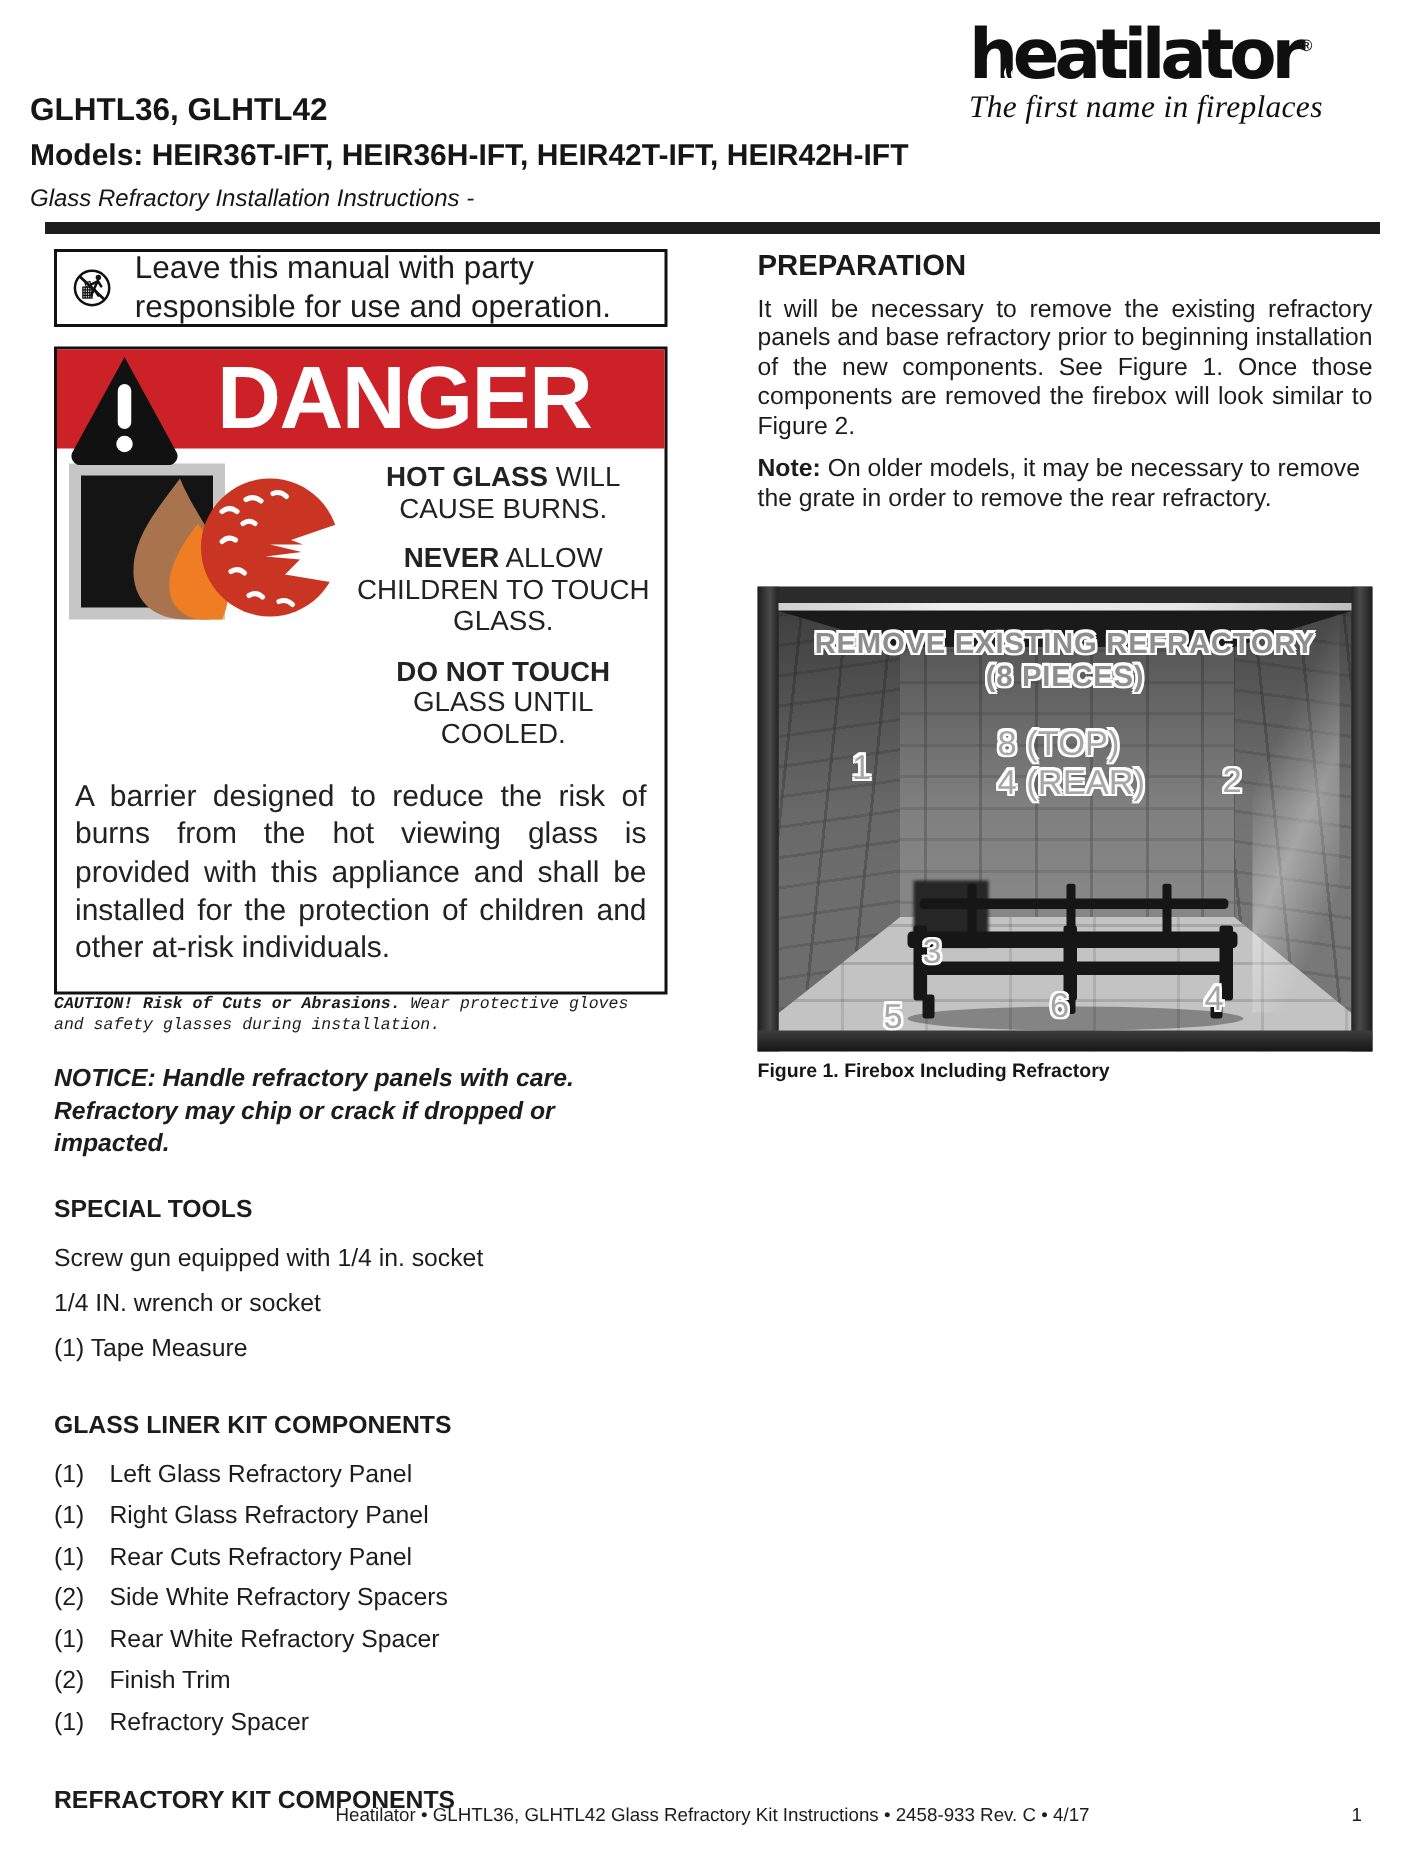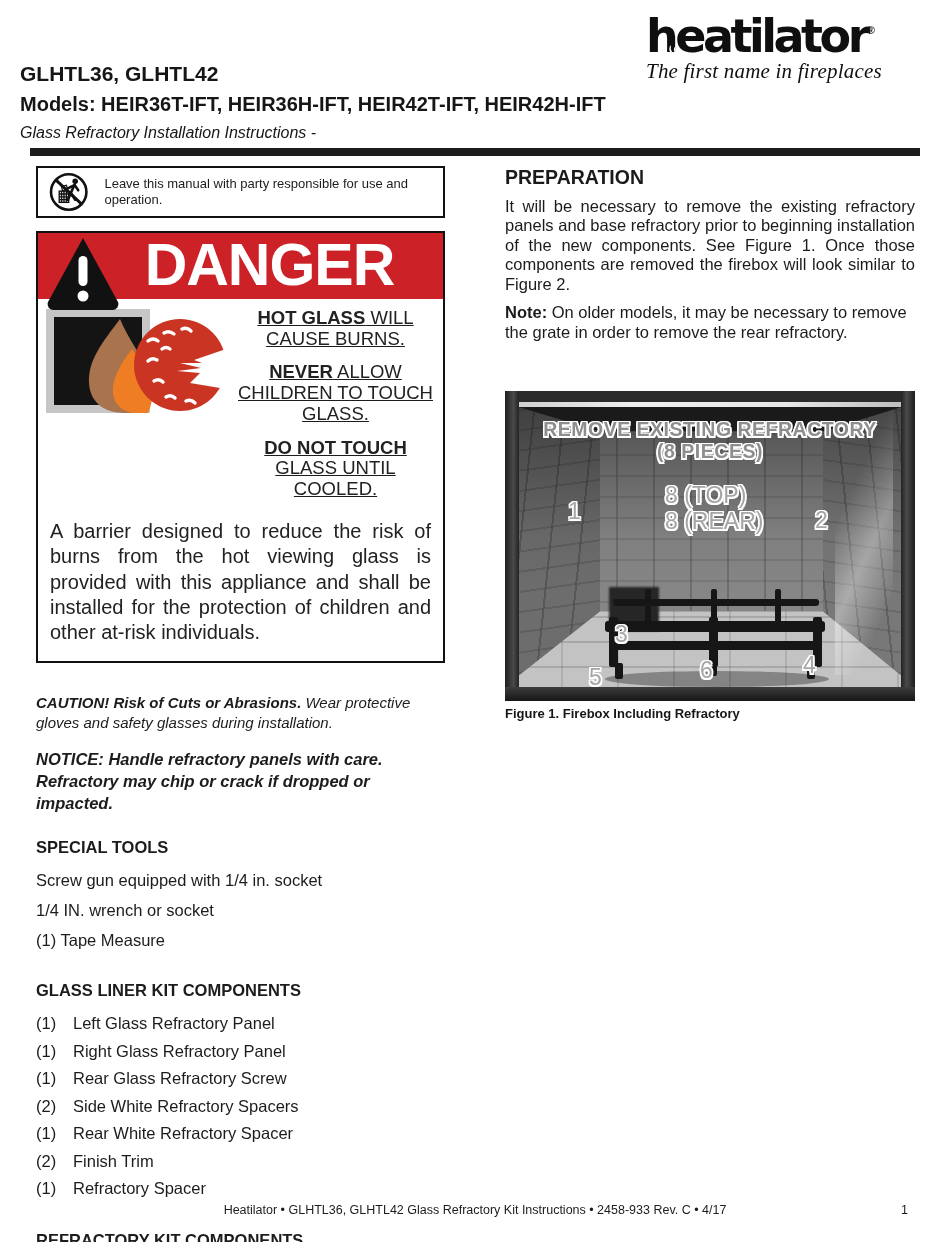--- a/index.html
+++ b/index.html
@@ -30,43 +30,43 @@
 
   
   .col-left  { position:absolute; top:166px; left:36px;  width:409px; }
   .col-right { position:absolute; top:166px; left:505px; width:410px; }
 
   
   .keep-box {
     border:2.5px solid #111; height:52px; display:flex; align-items:center;
     gap:15px; padding:3px 10px;
   }
-  .keep-text { font-size:13px; line-height:1.25; color:#1c1c1c; }
+  .keep-text { font-size:21px; line-height:1.25; color:#1c1c1c; }
 
   
   .danger-box { border:2.5px solid #111; margin-top:13px; }
   .danger-banner { position:relative; background:#cb2127; height:66px; }
   .danger-tri { position:absolute; left:6px; top:3px; }
   .danger-word {
     text-align:center; color:#fff; font-weight:bold; font-size:59px;
     line-height:64px; letter-spacing:-1px; padding-left:58px;
     font-family:"Liberation Sans", sans-serif;
   }
-  .danger-content { display:flex; padding:6px 4px 0 6px;text-decoration:underline; }
+  .danger-content { display:flex; padding:6px 4px 0 6px; }
   .flame-art { width:183px; flex:none; }
   .warnings { width:207px; margin-left:auto; text-align:center; font-size:18.5px;
               line-height:1.12; color:#222; padding-top:3px; }
   .warning { margin-bottom:13px; }
   .warning b { font-weight:bold; }
   .barrier {
     font-size:20px; line-height:1.27; text-align:justify;
     padding:6px 12px 15px 12px; color:#222;
   }
 
-  .caution { margin-top:30px; font-style:italic; font-size:15px; line-height:1.32; }
+  .caution { margin-top:0; font-style:italic; font-size:11px; line-height:1.32;font-family:Liberation Mono, monospace; }
   .caution b { font-weight:bold; }
   .notice-p { margin-top:17px; font-style:italic; font-weight:bold;
               font-size:16.5px; line-height:1.32; }
 
   .section-head { font-weight:bold; font-size:16.5px; color:#1c1c1c; }
   .tools { margin-top:23px; }
   .tools .section-head { margin-bottom:9px; }
   .tool-line { font-size:16.5px; margin-bottom:7.5px; line-height:1.0; padding-top:6px;}
   .kit { margin-top:33px; }
   .kit .section-head { margin-bottom:8px; }
@@ -240,21 +240,21 @@
       <div class="kit-row">
           <span class="kit-qty">(1)</span>
           <span>Left Glass Refractory Panel</span>
         </div>
       <div class="kit-row">
           <span class="kit-qty">(1)</span>
           <span>Right Glass Refractory Panel</span>
         </div>
       <div class="kit-row">
           <span class="kit-qty">(1)</span>
-          <span>Rear Glass Refractory Screw</span>
+          <span>Rear Cuts Refractory Panel</span>
         </div>
       <div class="kit-row">
           <span class="kit-qty">(2)</span>
           <span>Side White Refractory Spacers</span>
         </div>
       <div class="kit-row">
           <span class="kit-qty">(1)</span>
           <span>Rear White Refractory Spacer</span>
         </div>
       <div class="kit-row">
@@ -309,21 +309,21 @@
           <rect x="112" y="74" width="8" height="13" rx="2"></rect>
           <rect x="210" y="74" width="8" height="16" rx="2"></rect>
         </g>
       </svg>
 
       <div class="fig-title" style="top:27px;">REMOVE EXISTING REFRACTORY</div>
       <div class="fig-title" style="top:49px;">(8 PIECES)</div>
 
       <span class="fig-num" style="left:63px;  top:107px;">1</span>
       <span class="fig-num" style="left:160px; top:91px;">8 (TOP)</span>
-      <span class="fig-num" style="left:160px; top:117px;">8 (REAR)</span>
+      <span class="fig-num" style="left:160px; top:117px;">4 (REAR)</span>
       <span class="fig-num" style="left:310px; top:116px;">2</span>
       <span class="fig-num" style="left:110px; top:230px;">3</span>
       <span class="fig-num" style="left:84px;  top:273px;">5</span>
       <span class="fig-num" style="left:195px; top:266px;">6</span>
       <span class="fig-num" style="left:298px; top:261px;">4</span>
     </div>
 
     <div class="fig-caption">Figure 1.  Firebox Including Refractory</div>
   </div>
 

